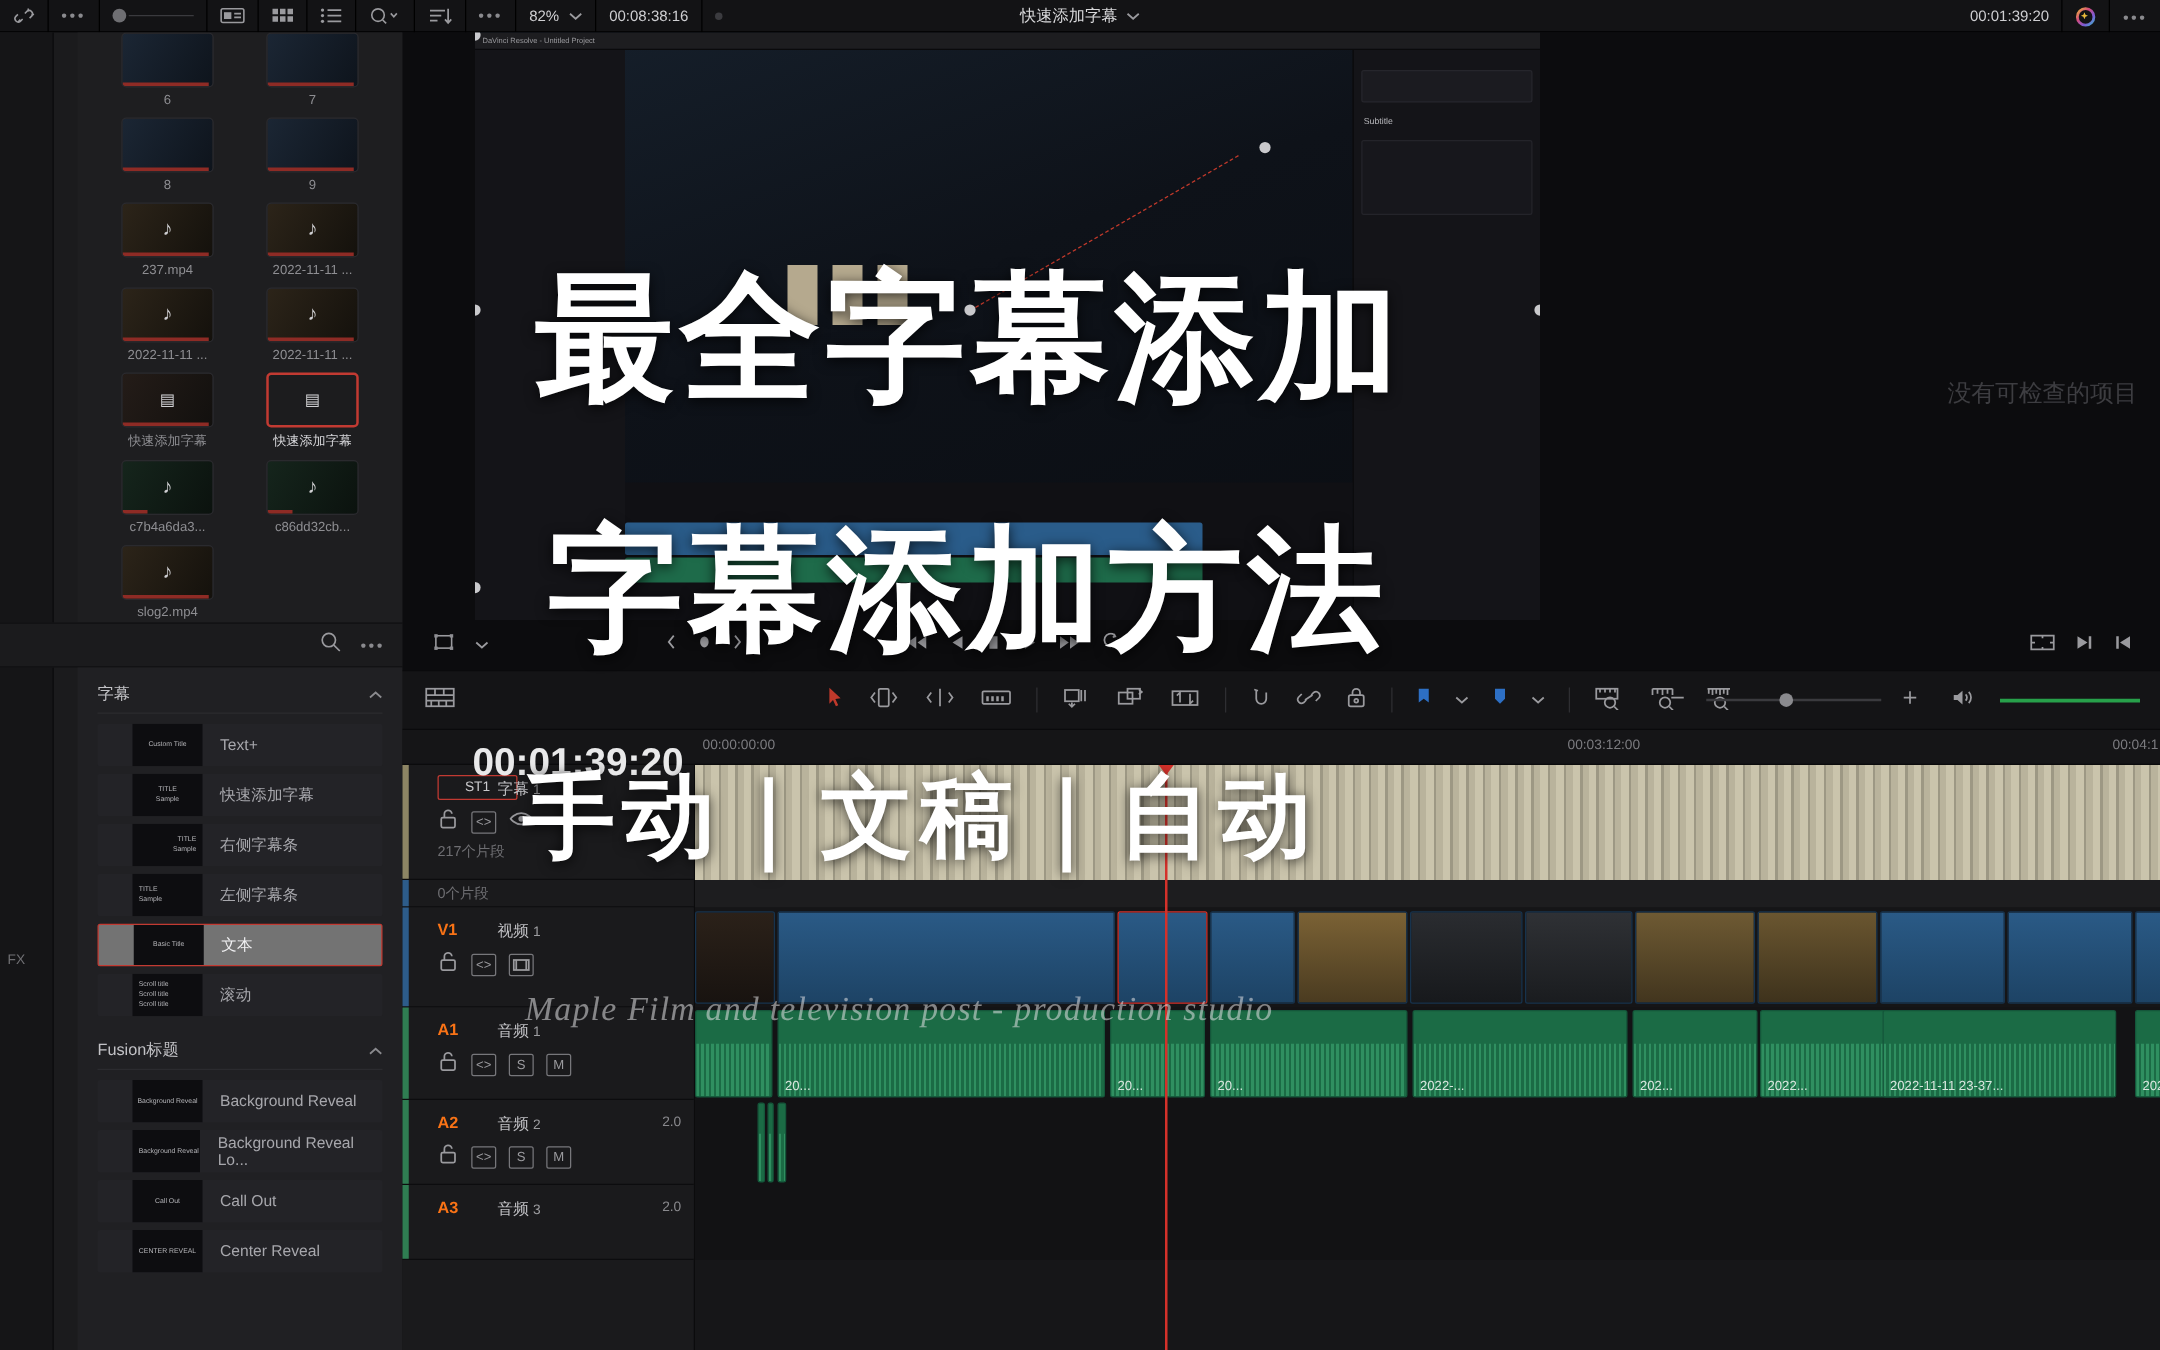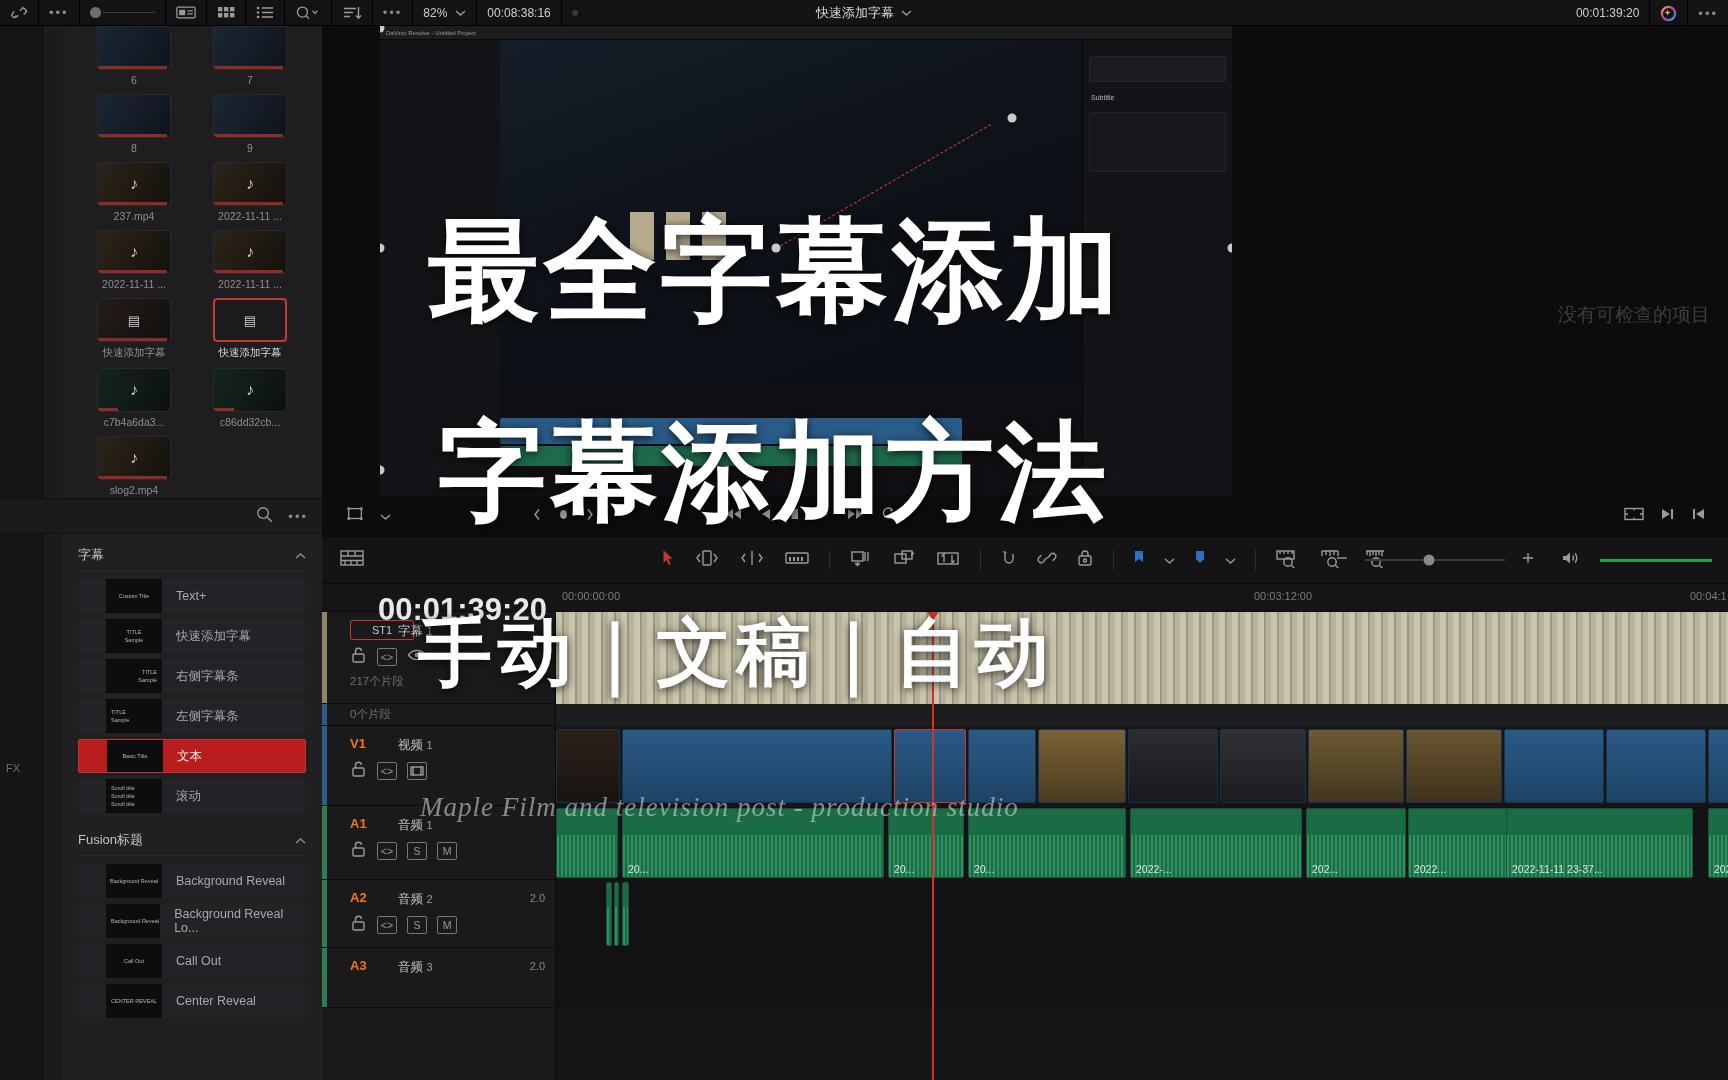--- a/index.html
+++ b/index.html
@@ -53,21 +53,21 @@
   .searchbar{ position:absolute; left:0; right:0; top:472px; height:36px;
      background:#1b1b1d; border-top:1px solid #101012; border-bottom:1px solid #101012;
      display:flex; align-items:center; justify-content:flex-end; padding-right:14px; gap:14px;}
   .titles{ position:absolute; left:62px; right:0; top:508px; bottom:0;
      background:#202023; overflow:hidden; }
   .sec-head{ display:flex; align-items:center; justify-content:space-between;
      padding:12px 16px 6px 16px; font-size:13px; color:#c2c2c6; }
   .sec-rule{ height:1px; background:#2b2b2f; margin:0 16px 8px 16px; }
   .trow{ display:flex; align-items:center; height:34px; margin:0 16px 6px 16px;
      background:#232327; border-radius:2px; overflow:hidden;padding-left:28px; }
-  .trow.active{ border:1.5px solid #c23a32; background:#b91c1c; }
+  .trow.active{ border:1.5px solid #c23a32; background:#737373; }
   .tprev{ width:56px; height:100%; background:#0d0d10; display:flex;
      align-items:center; justify-content:center; flex-direction:column;
      font-size:5.5px; color:#b6b6ba; line-height:1.5; }
   .tprev.r{ align-items:flex-end; padding-right:5px; }
   .tprev.l{ align-items:flex-start; padding-left:5px; }
   .tname{ padding-left:14px; font-size:12.5px; color:#a7a7ac; }
   .trow.active .tname{ color:#f0f0f2; }
 
   
   .viewer{ position:absolute; left:322px; top:26px; right:0; height:510px;

